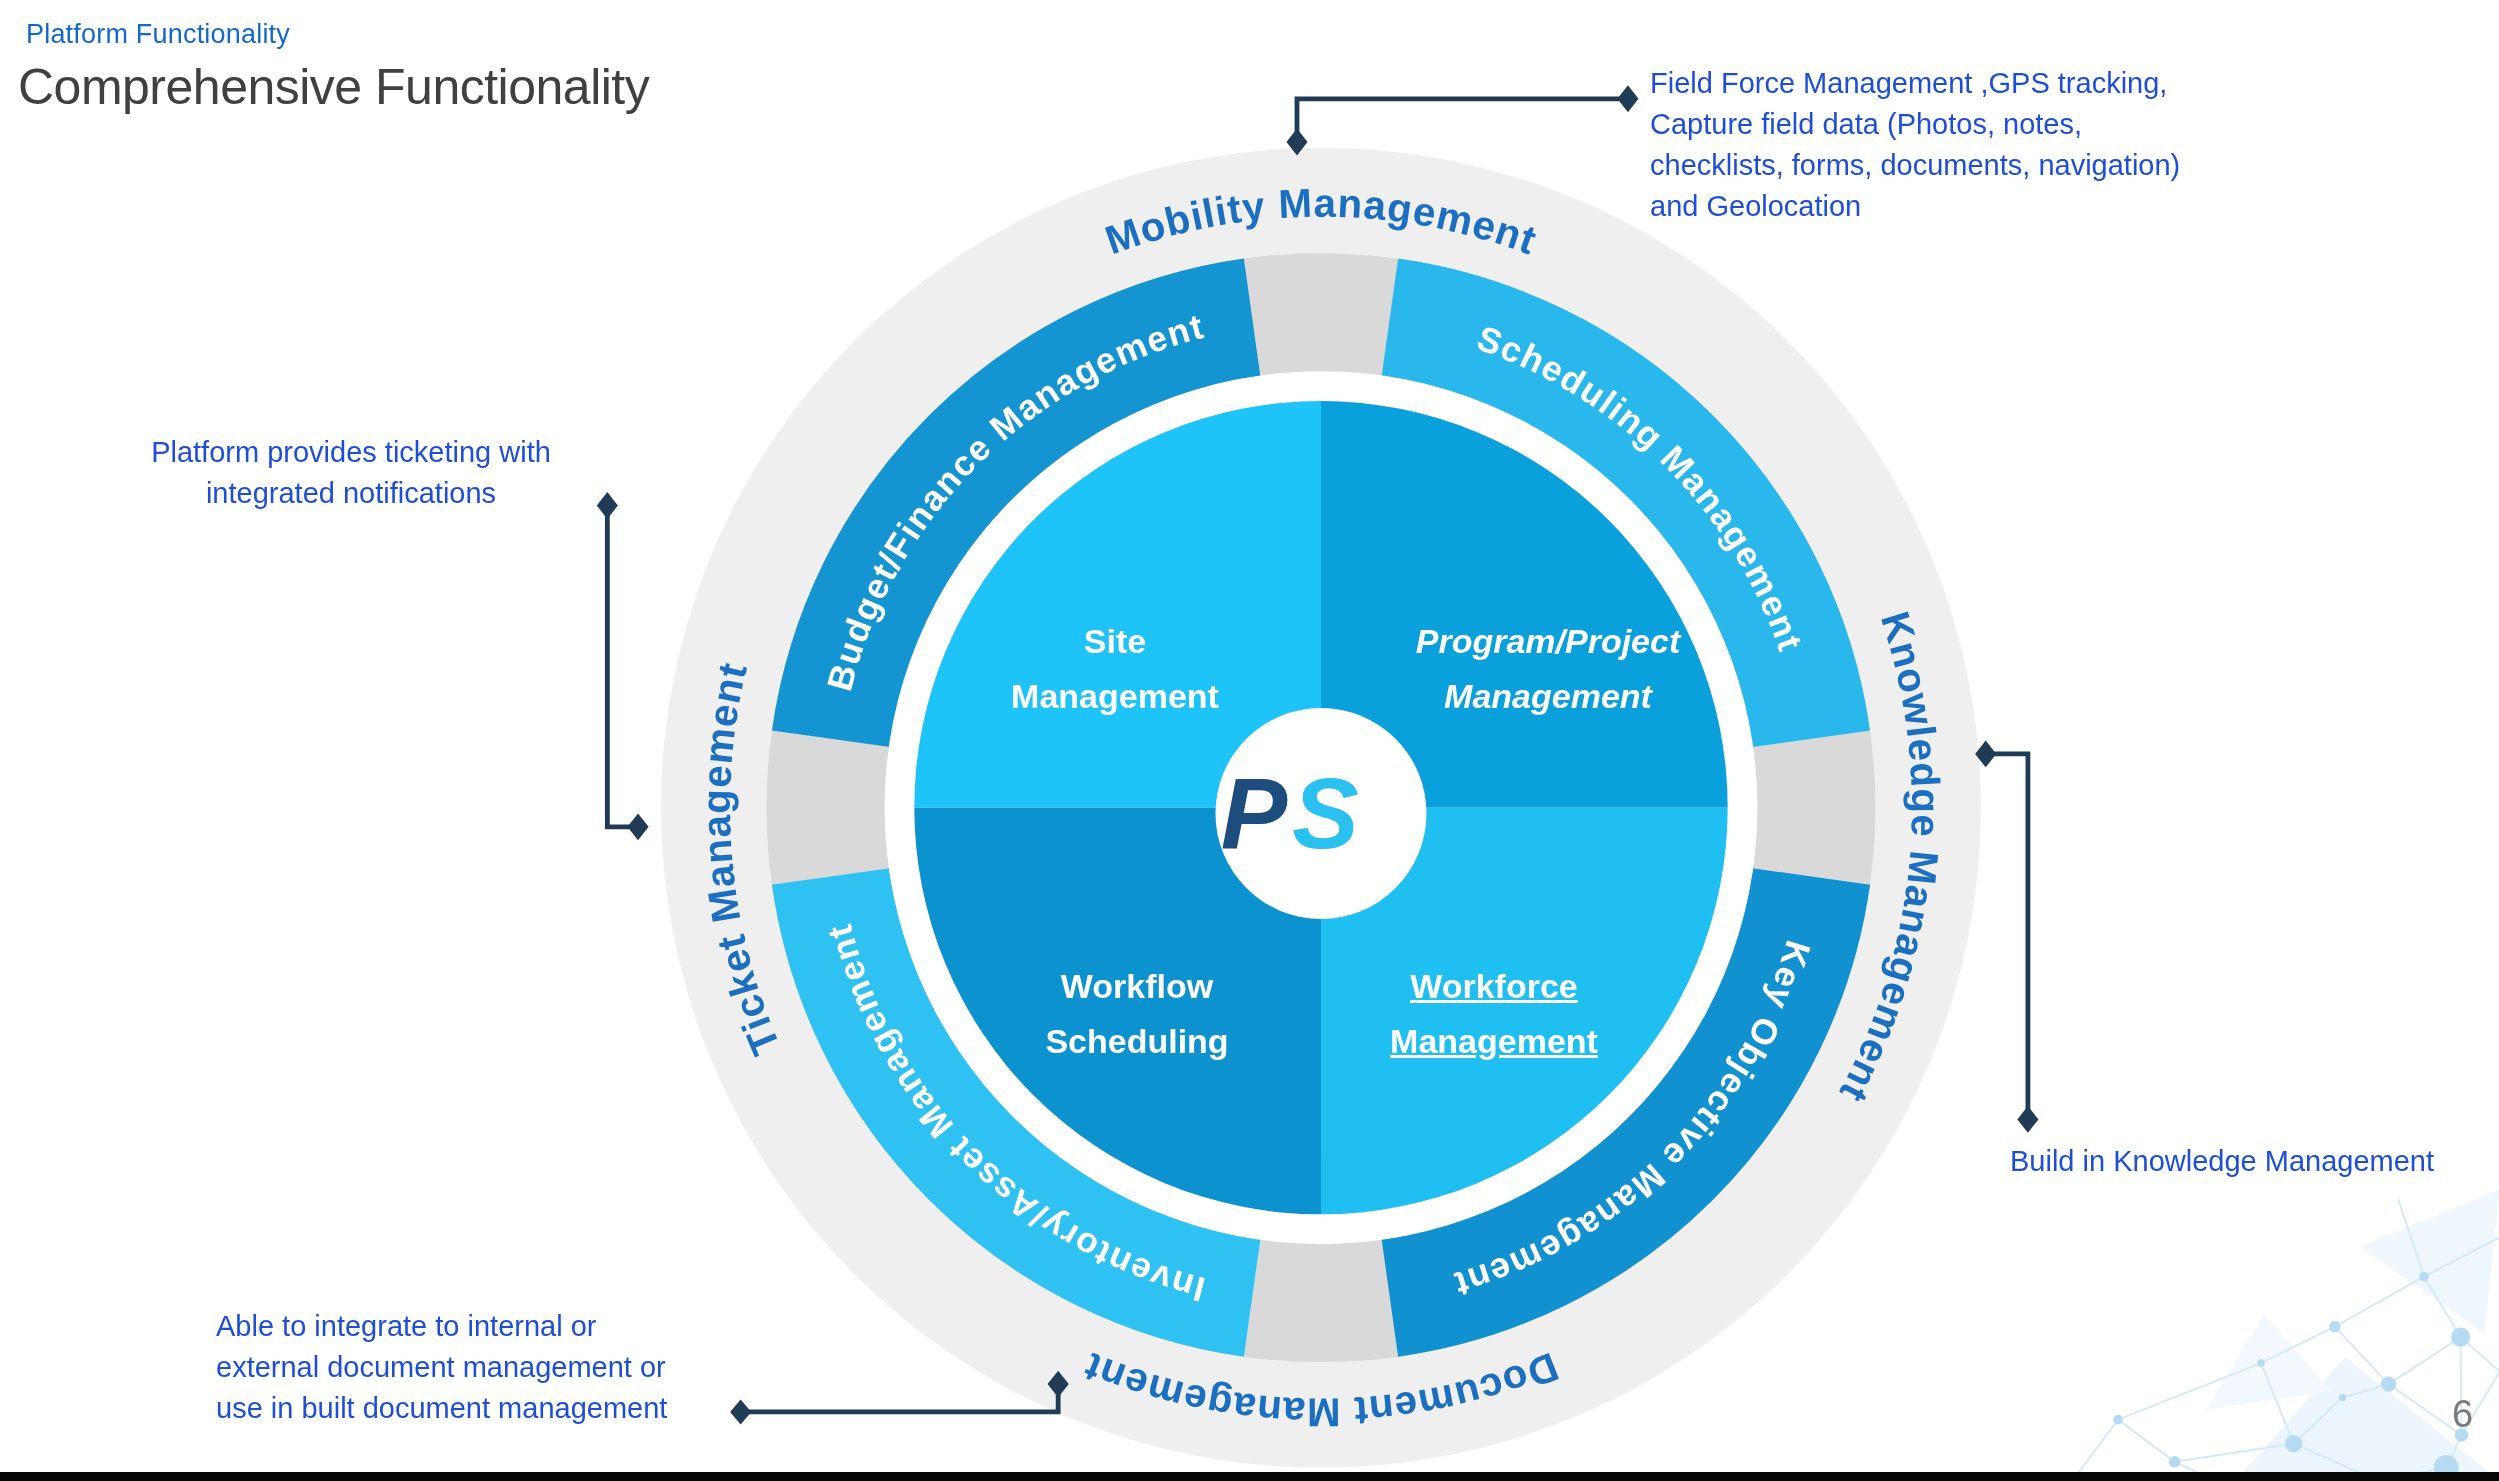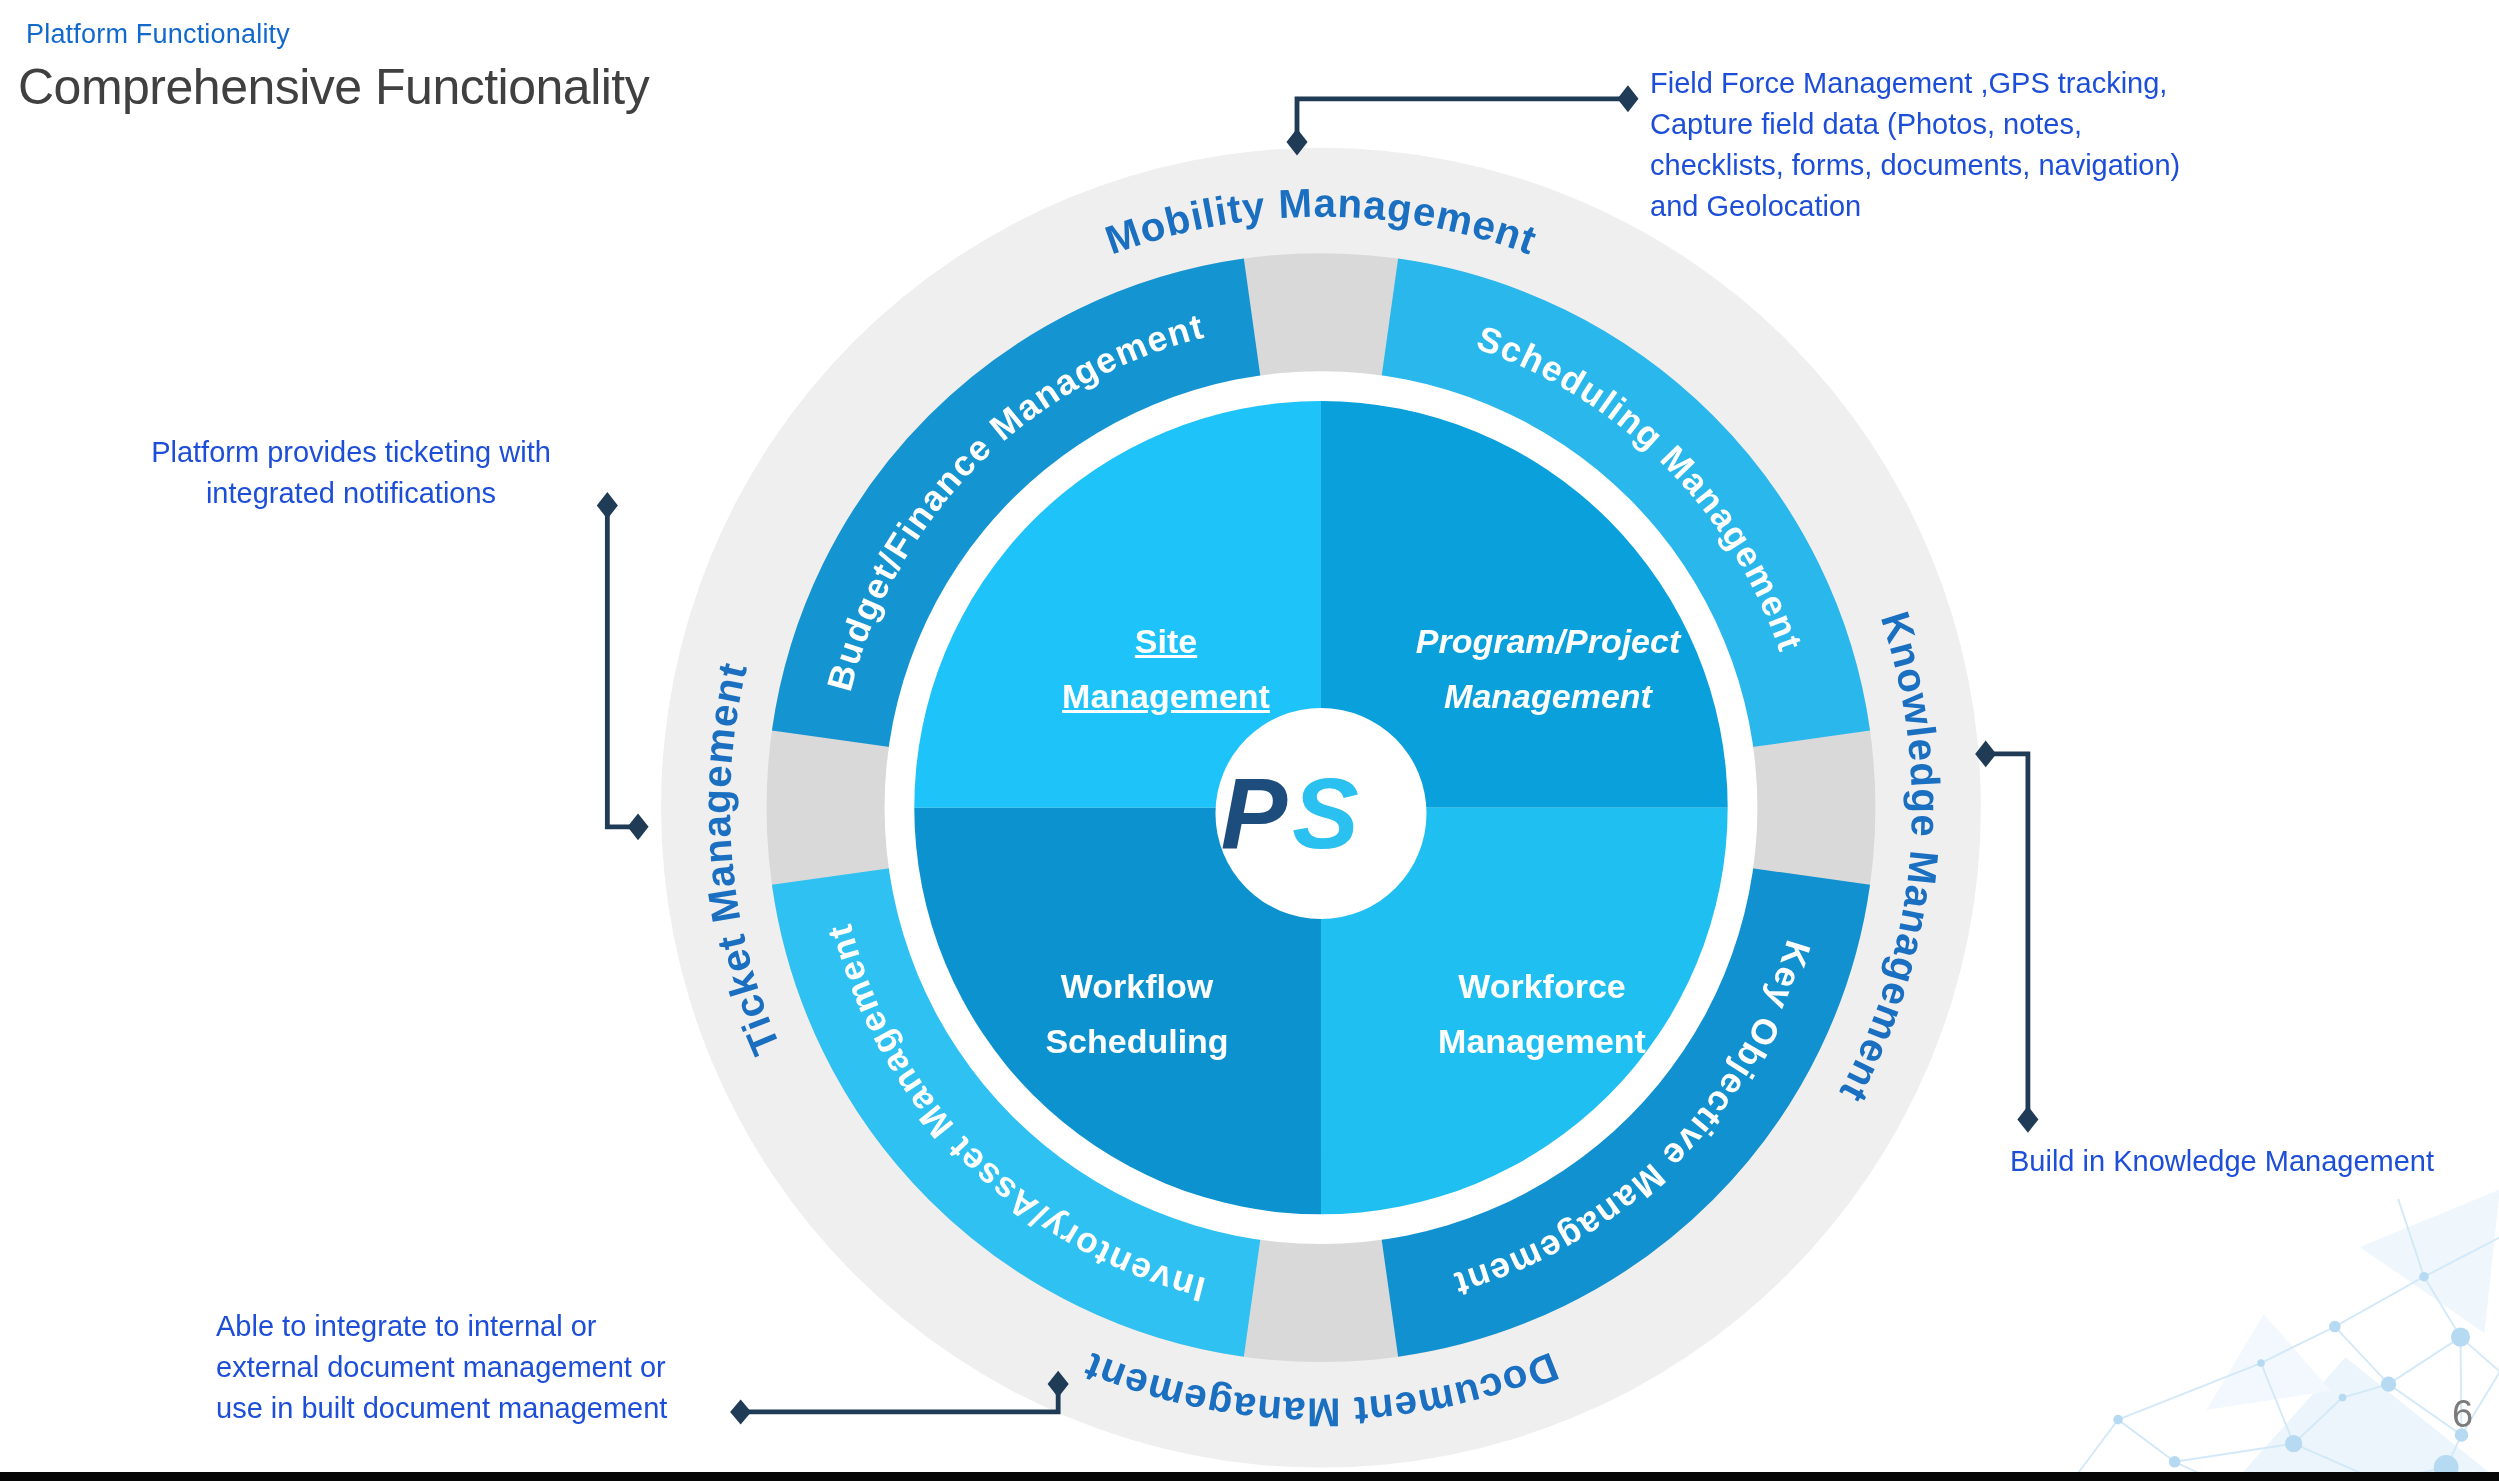--- a/index.html
+++ b/index.html
@@ -8,24 +8,24 @@
   .abs{position:absolute;}
   .eyebrow{left:26px;top:19px;font-size:27px;color:#1269cd;letter-spacing:0.2px;}
   .title{left:18px;top:58px;font-size:50px;font-weight:400;color:#404040;letter-spacing:-0.5px;}
   .callout{font-size:29px;color:#1d4ed8;line-height:41px;white-space:pre-line;}
   .co-mobility{left:1650px;top:63px;width:671px;text-align:left;}
   .co-ticket{left:115px;top:432px;width:472px;text-align:center;}
   .co-knowledge{left:2010px;top:1141px;width:499px;text-align:left;}
   .co-document{left:216px;top:1306px;width:501px;text-align:left;}
   .quadlabel{color:#fff;font-size:34px;font-weight:700;text-align:center;
              line-height:55px;white-space:pre-line;transform:translate(-50%,-50%);}
-  .q-site{left:1166px;top:669px;text-decoration:underline;}
+  .q-site{left:1115px;top:669px;}
   .q-program{left:1548px;top:669px;font-style:italic;}
   .q-workflow{left:1137px;top:1014px;}
-  .q-workforce{left:1542px;top:1014px;}
+  .q-workforce{left:1494px;top:1014px;text-decoration:underline;}
   .pagenum{left:2452px;top:1393px;font-size:38px;color:#7b7b7b;}
   .bottombar{left:0;bottom:0;width:2500px;height:8.6px;background:#060606;}
   svg text{font-family:"Liberation Sans",sans-serif;}
   .ringtext{font-size:37px;font-weight:700;fill:#ffffff;letter-spacing:1.5px;}
   .outertext{font-size:42px;font-weight:700;fill:#1a6fc1;letter-spacing:1px;}
   .logotext{font-size:104px;font-weight:700;font-style:italic;letter-spacing:-9px;}
 </style>
 </head>
 <body>
 

